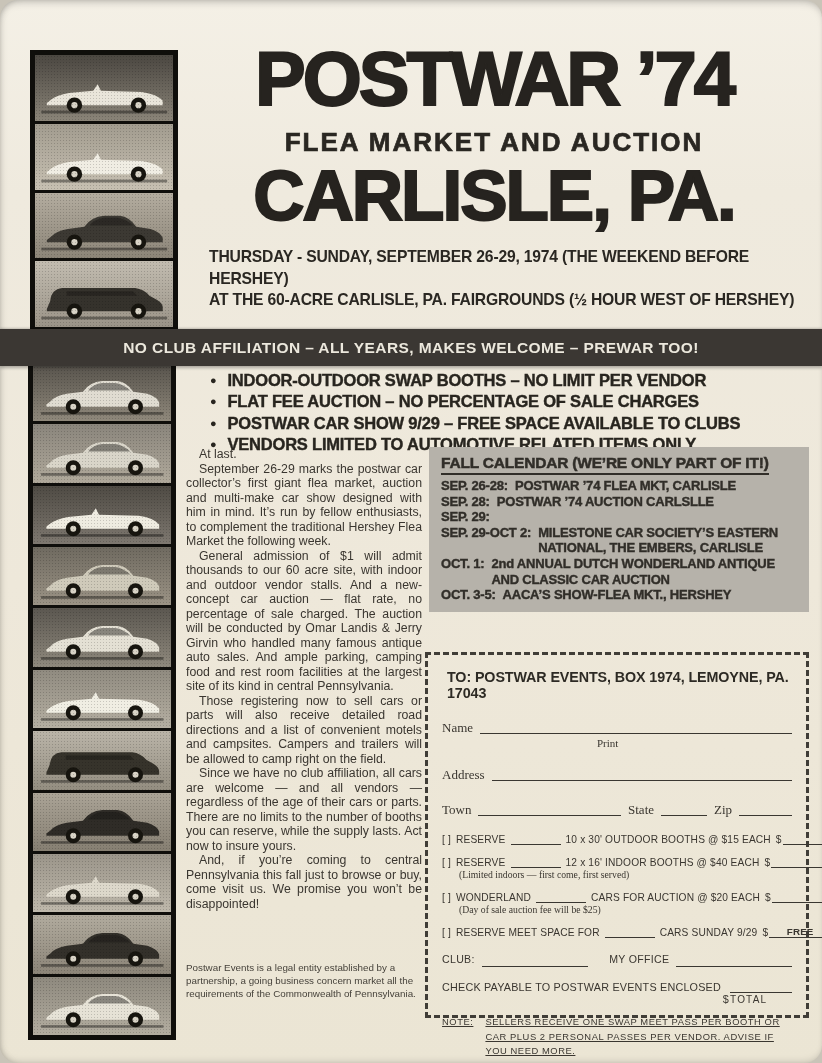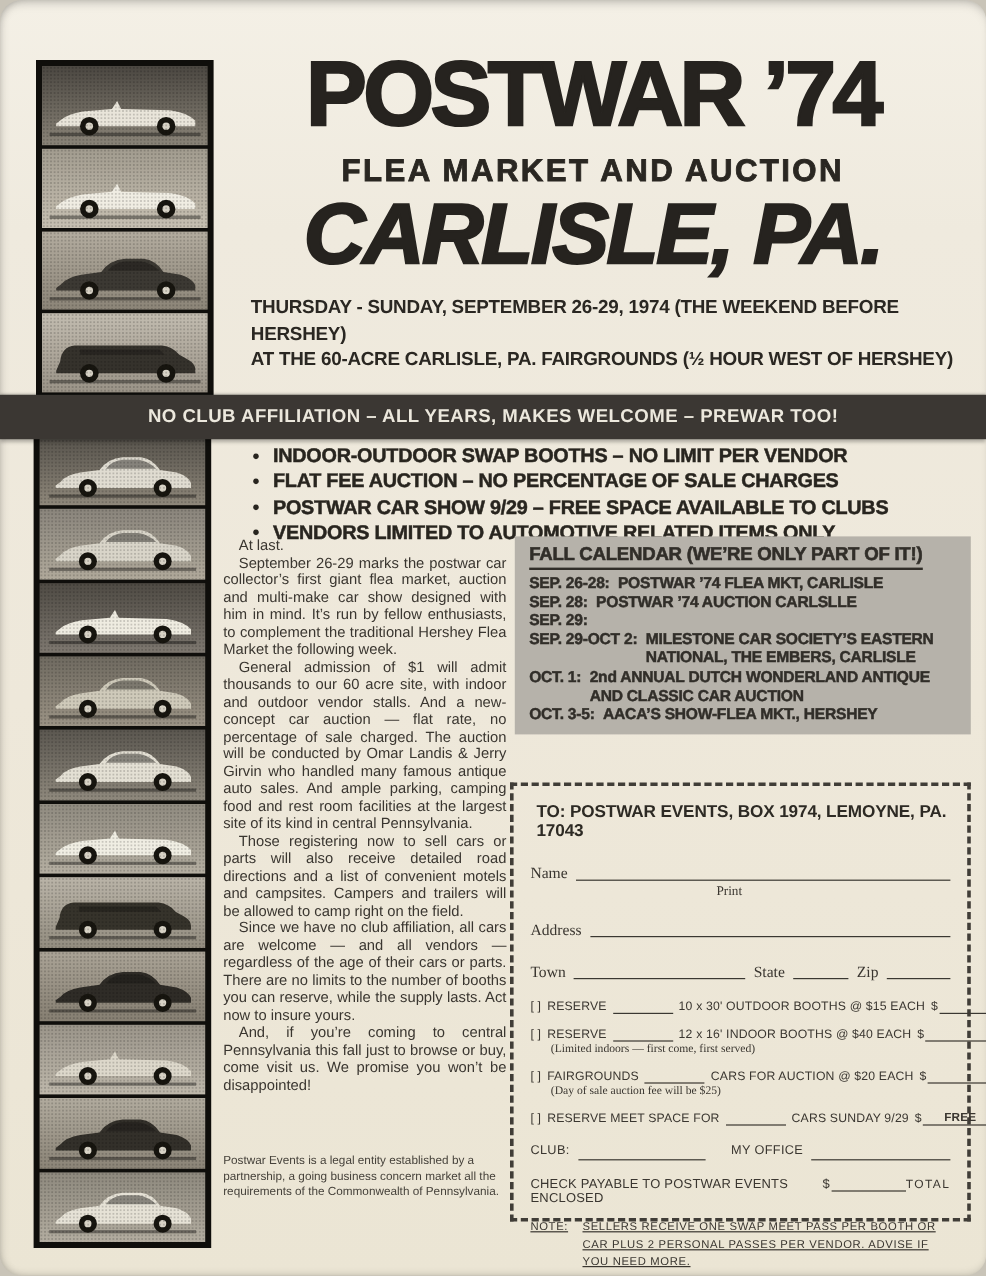--- a/index.html
+++ b/index.html
@@ -23,21 +23,21 @@
   .strip-bottom{left:28px;top:358px;width:148px;height:682px;}
   .photo{flex:1;position:relative;overflow:hidden;}
   .photo svg{position:absolute;left:2%;bottom:2%;width:96%;height:92%;}
   .photo::after{content:"";position:absolute;inset:0;pointer-events:none;
     background-image:radial-gradient(rgba(0,0,0,.17) .6px, transparent .7px);background-size:3px 3px;}
 
   
   .header{position:absolute;left:183px;top:42px;width:622px;text-align:center;}
   .title1{font-size:76px;font-weight:bold;letter-spacing:-3px;line-height:.98;color:#26231f;-webkit-text-stroke:2px #26231f;}
   .title2{font-size:26px;font-weight:bold;letter-spacing:2px;margin-top:11px;color:#2a2722;-webkit-text-stroke:.7px #2a2722;}
-  .title3{font-size:71px;font-weight:bold;letter-spacing:-2px;line-height:1.02;margin-top:2px;color:#26231f;font-style:italic;-webkit-text-stroke:2px #26231f;}
+  .title3{font-size:71px;font-weight:bold;letter-spacing:-2px;line-height:1.02;margin-top:2px;color:#26231f;-webkit-text-stroke:2px #26231f;}
   .dates{margin:13px 0 0 26px;text-align:left;font-weight:bold;font-size:15.7px;line-height:1.38;letter-spacing:-.2px;color:#2a2722;}
 
   
   .banner{position:absolute;left:0;top:329px;width:822px;height:37px;background:var(--banner_bg);
     color:var(--banner_text);font-weight:bold;font-size:15.5px;letter-spacing:.4px;text-align:center;
     line-height:37px;box-shadow:0 2px 3px rgba(0,0,0,.28), 0 -1px 2px rgba(0,0,0,.2);}
 
   
   .bullets{position:absolute;left:210px;top:372px;width:600px;margin:0;padding:0;list-style:none;}
   .bullet{display:flex;align-items:baseline;gap:11px;font-weight:bold;font-size:16.5px;line-height:1.05;
@@ -76,21 +76,21 @@
   .fill.qty{flex:0 0 50px;height:11px;}
   .price-group{margin-left:auto;display:flex;align-items:flex-end;gap:1px;}
   .price-line{display:inline-block;width:62px;border-bottom:1.4px solid var(--line);text-align:center;
     font-size:9.8px;font-weight:bold;min-height:11px;line-height:11px;}
   .subnote{font-family:"Liberation Serif",serif;font-size:9.7px;margin:1px 0 0 17px;}
   .subnote:empty{display:none;}
   .row-club{margin-top:15px;font-family:"Liberation Sans",sans-serif;font-size:10.6px;letter-spacing:.3px;}
   .fill.club{flex:1.15;} .fill.office{flex:1.25;}
   .office-label{margin-left:14px;}
   .check-row{display:flex;align-items:flex-start;margin-top:14px;font-size:10.8px;letter-spacing:.2px;}
-  .stack{display:inline-flex;align-items:flex-start;}
+  .stack{display:inline-flex;flex-direction:column;align-items:flex-start;}
   .total-label{font-size:10px;letter-spacing:1.2px;margin-top:1px;}
   .note-row{display:flex;gap:12px;margin-top:10px;font-size:9.4px;letter-spacing:.55px;line-height:1.55;text-decoration:underline;}
   .note-label{flex:0 0 auto;}
 </style>
 </head>
 <body>
 
 <div class="page">
 
   <div class="photo-strip strip-top" id="strip-top">
@@ -392,21 +392,21 @@
               <span class="dollar">$</span>
               <span class="price-line"></span>
             </span>
           </div>
           <div class="subnote">(Limited indoors — first come, first served)</div>
         </div>
 
         <div class="resline">
           <div class="resmain">
             <span class="cb">[ ]</span>
-            <span class="rlabel">FAIRGROUNDS</span>
+            <span class="rlabel">WONDERLAND</span>
             <span class="fill qty"></span>
             <span class="rdesc">CARS FOR AUCTION @ $20 EACH</span>
             <span class="price-group">
               <span class="dollar">$</span>
               <span class="price-line"></span>
             </span>
           </div>
           <div class="subnote">(Day of sale auction fee will be $25)</div>
         </div>
 

